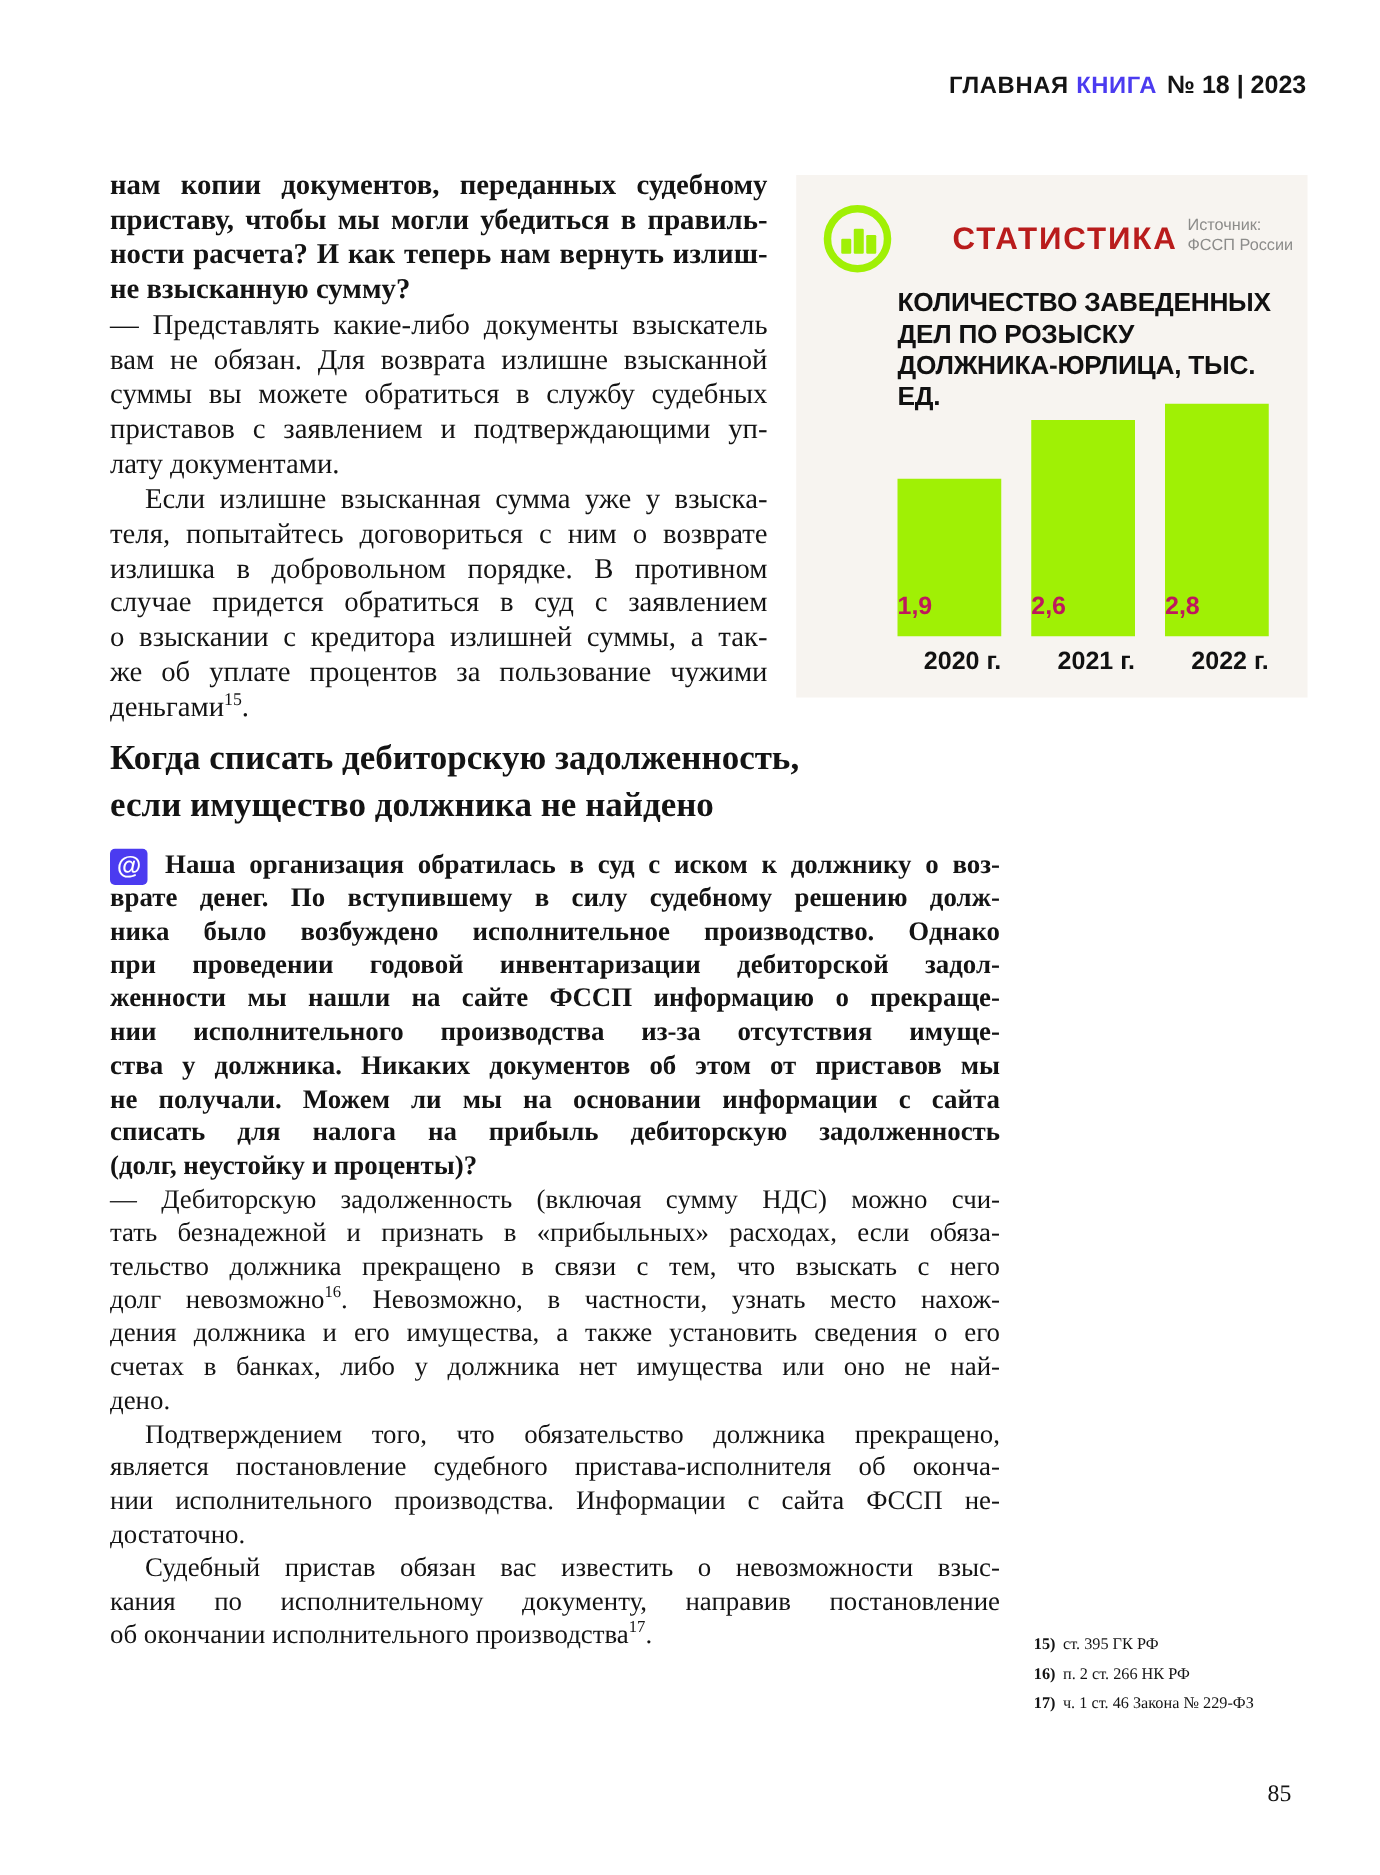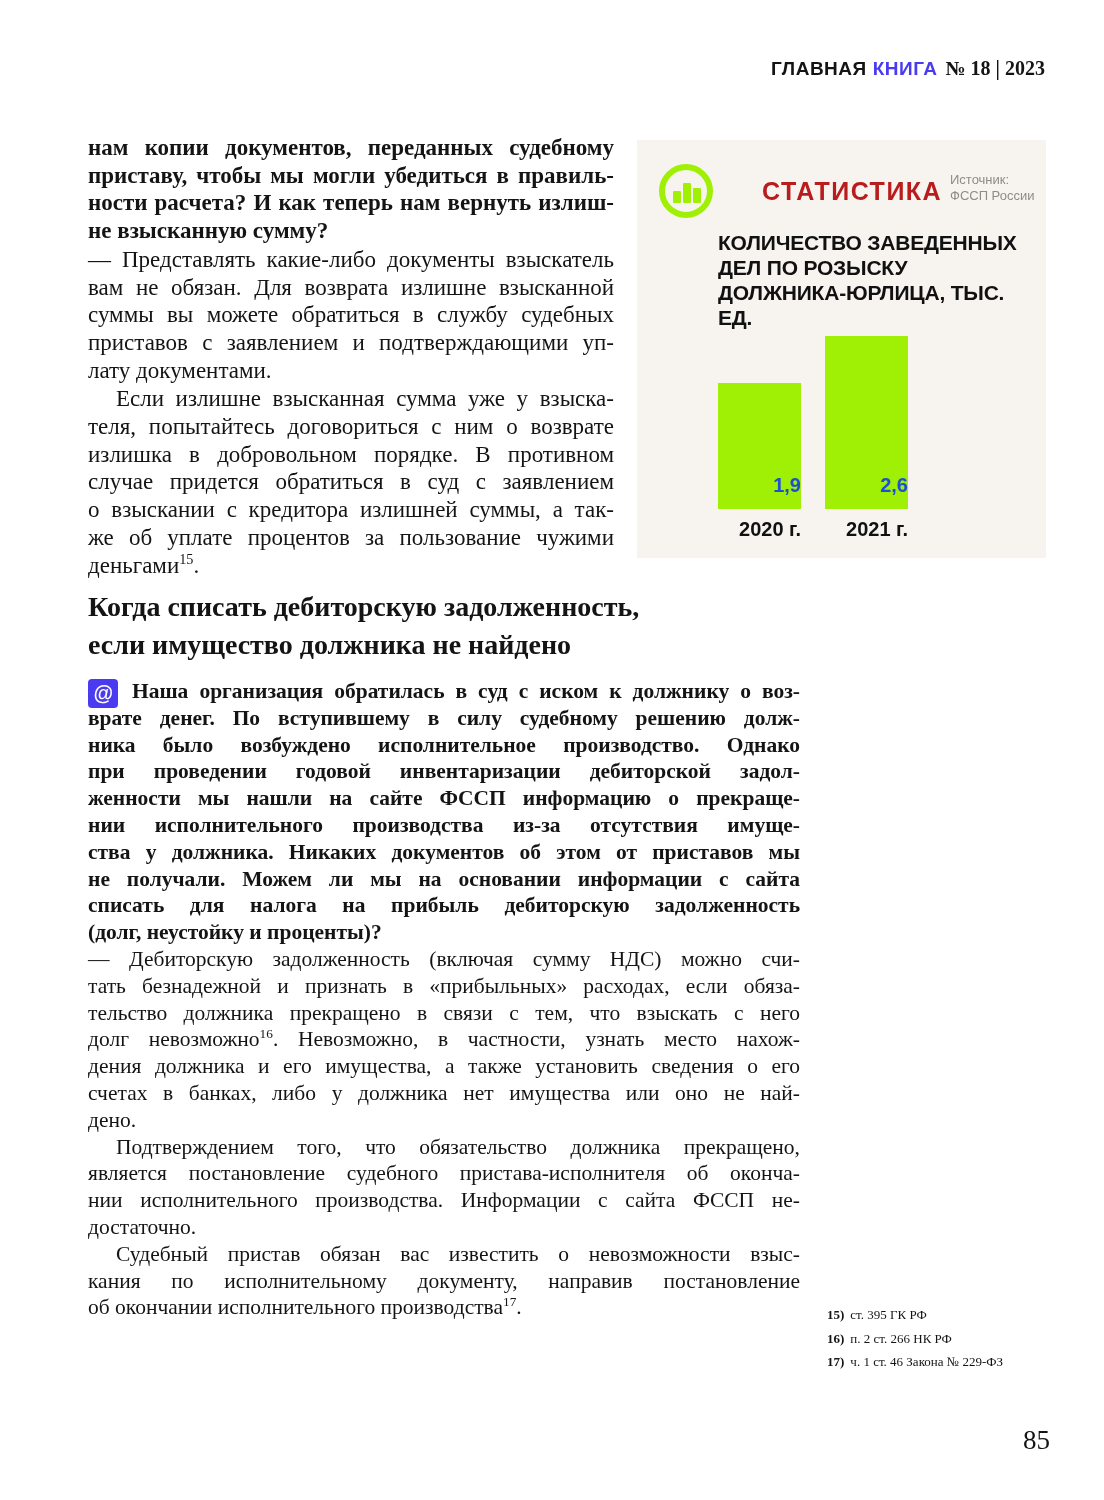--- a/index.html
+++ b/index.html
@@ -3,21 +3,21 @@
 <meta charset="utf-8">
 <style>
   html,body{margin:0;padding:0;background:#e8e8e8;}
   .page{position:relative;width:1104px;height:1500px;background:#ffffff;margin:0 auto;
         font-family:"Liberation Serif","DejaVu Serif",serif;color:#141414;overflow:hidden;}
 
   
   .header{position:absolute;top:57px;right:59px;white-space:nowrap;
           font-family:"Liberation Sans","DejaVu Sans",sans-serif;font-size:19px;font-weight:bold;letter-spacing:.5px;}
   .brand-accent{color:#4b3bf0;margin-left:6px;}
-  .issue{font-family:Liberation Serif, serif;font-weight:bold;letter-spacing:0;margin-left:8px;font-size:20px;}
+  .issue{font-family:Liberation Sans, sans-serif;font-weight:bold;letter-spacing:0;margin-left:8px;font-size:20px;}
 
   
   .ln{min-height:1em;}
   .just .ln{text-align:justify;text-align-last:justify;}
   .just .ln:last-child{text-align-last:left;}
   .indent .ln:first-child{text-indent:28px;}
   sup{font-size:62%;line-height:0;vertical-align:super;}
 
   
   .col-left{position:absolute;left:88px;top:134px;width:526px;font-size:23px;line-height:27.7px;}
@@ -29,41 +29,41 @@
   .stats-icon{position:absolute;left:21px;top:23px;width:56px;height:56px;}
   .stats-label{position:absolute;left:95px;top:37px;font-family:"Liberation Sans","DejaVu Sans",sans-serif;
                font-size:25px;font-weight:bold;letter-spacing:1.5px;color:#b91c1c;margin-left:30px;}
   .stats-source{position:absolute;left:313px;top:32px;font-family:"Liberation Sans","DejaVu Sans",sans-serif;
                 font-size:13px;line-height:16px;color:#8c8c8a;}
   .stats-title{position:absolute;left:81px;top:90px;width:310px;font-family:"Liberation Sans","DejaVu Sans",sans-serif;
                font-size:21px;line-height:25px;font-weight:bold;color:#111;letter-spacing:-.2px;}
   .chart{position:absolute;left:81px;top:183px;height:222px;display:flex;align-items:flex-end;gap:24px;}
   .bar-col{position:relative;width:83px;height:222px;}
   .bar{position:absolute;left:0;right:0;bottom:36px;background:#a0f005;}
-  .bar-val{position:absolute;bottom:12px;width:100%;text-align:right;
-           font-family:"Liberation Sans","DejaVu Sans",sans-serif;font-size:20px;font-weight:bold;color:#1d4ed8;}
+  .bar-val{position:absolute;bottom:12px;width:100%;text-align:left;
+           font-family:"Liberation Sans","DejaVu Sans",sans-serif;font-size:20px;font-weight:bold;color:#be185d;}
   .bar-year{position:absolute;bottom:4px;width:100%;text-align:right;
             font-family:"Liberation Sans","DejaVu Sans",sans-serif;font-size:20px;font-weight:bold;color:#111;}
 
   
   .section{position:absolute;left:88px;top:588px;width:712px;}
   .section h2{margin:0 0 14px 0;font-size:28px;line-height:38px;font-weight:bold;}
   .section .para{font-size:21.5px;line-height:26.8px;margin:0;}
   .section .bold{font-weight:bold;}
   .question{position:relative;}
   .question .ln:first-child{text-indent:44px;}
   .at-badge{position:absolute;left:0;top:1px;width:30px;height:29px;background:#4b3bf0;border-radius:4px;
             display:flex;align-items:center;justify-content:center;color:#fff;
             font-family:"Liberation Sans","DejaVu Sans",sans-serif;font-size:20px;font-weight:bold;font-style:italic;}
 
   
   .footnotes{position:absolute;left:827px;top:1303px;width:230px;font-size:13px;line-height:23.5px;}
   .fn-num{font-weight:bold;margin-right:6px;}
 
-  .page-num{position:absolute;right:54px;top:1425px;font-size:27px;}
+  .page-num{position:absolute;right:71px;top:1425px;font-size:19px;}
 </style>
 </head>
 <body>
 
 <div class="page">
 
   <div class="header">
     <span>ГЛАВНАЯ</span><span class="brand-accent">КНИГА</span><span class="issue">№ 18 | 2023</span>
   </div>
 
@@ -115,20 +115,26 @@
             <div class="bar-val">1,9</div>
           </div>
           <div class="bar-year">2020 г.</div>
         </div>
         <div class="bar-col">
           <div class="bar" style="height: 173px; background: rgb(160, 240, 5);">
             <div class="bar-val">2,6</div>
           </div>
           <div class="bar-year">2021 г.</div>
         </div>
+        <div class="bar-col">
+          <div class="bar" style="height: 186px; background: rgb(160, 240, 5);">
+            <div class="bar-val">2,8</div>
+          </div>
+          <div class="bar-year">2022 г.</div>
+        </div>
       </div>
   </aside>
 
   <div class="section">
     <h2>
         <div class="ln">Когда списать дебиторскую задолженность,</div>
         <div class="ln">если имущество должника не найдено</div>
       </h2>
     <div class="para bold just question">
       <span class="at-badge">@</span>

